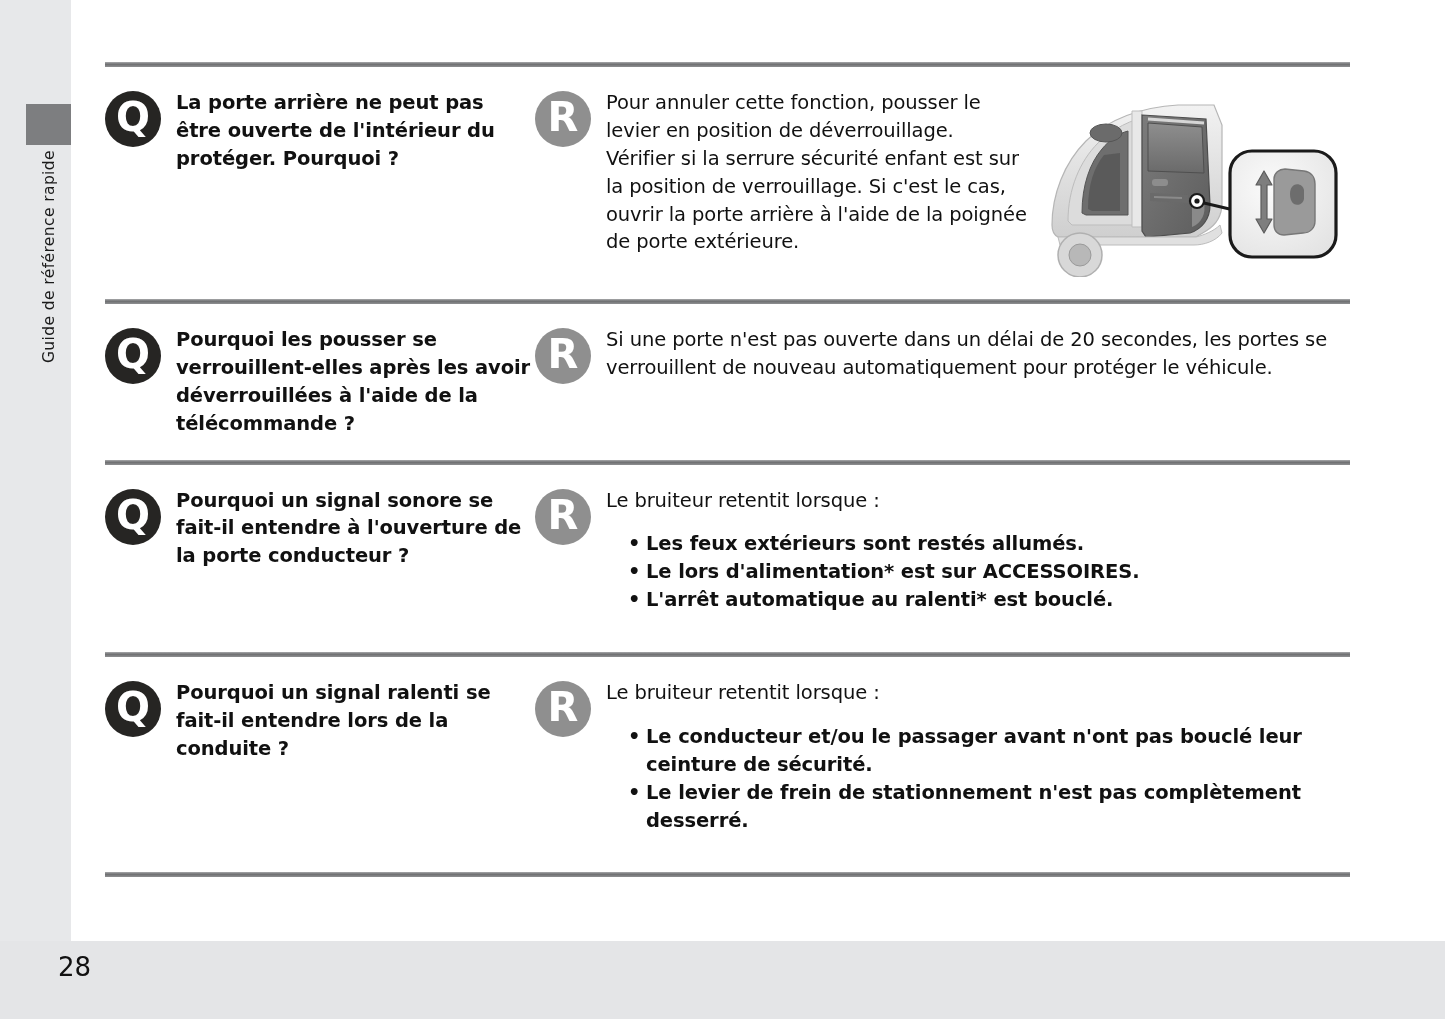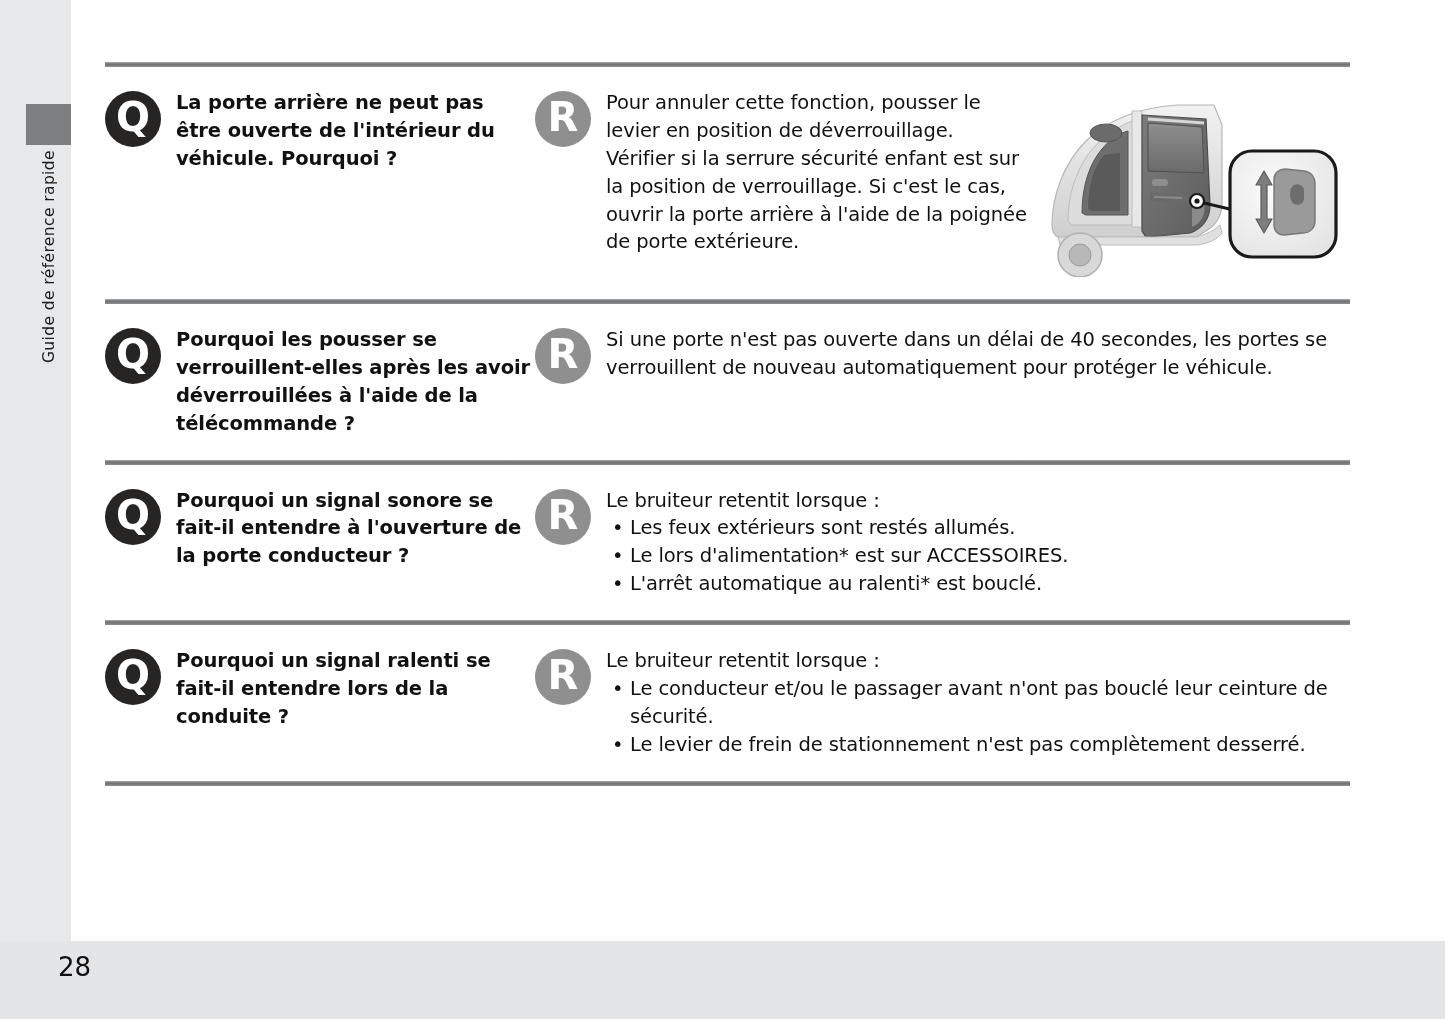--- a/index.html
+++ b/index.html
@@ -145,23 +145,24 @@
   .a-body {
     margin-left: 15px;
     font-size: 19.5px;
     line-height: 1.43;
     color: #111111;
     letter-spacing: -0.1px;
     flex: 1 1 auto;
   }
   .a-para { margin: 0; }
   .a-list {
-    margin: 0;
+    margin: 16px;
     padding: 0;
     list-style: none;
+    font-weight: bold;
   }
   .a-list li {
     position: relative;
     padding-left: 24px;
     margin: 0;
   }
   .a-list li::before {
     content: "\2022";
     position: absolute;
     left: 6px;
@@ -196,21 +197,21 @@
 
   <div class="qa-table">
 
     <div class="rule"></div>
 
     <div class="qa-row">
       <div class="q-cell">
         <div class="badge badge-q">
           <span>Q</span>
         </div>
-        <div class="q-text">La porte arrière ne peut pas être ouverte de l'intérieur du véhicule. Pourquoi ?</div>
+        <div class="q-text">La porte arrière ne peut pas être ouverte de l'intérieur du protéger. Pourquoi ?</div>
       </div>
       <div class="a-cell">
         <div class="badge badge-r">
           <span>R</span>
         </div>
         <div class="a-body a-body-narrow">
           <p class="a-para">Pour annuler cette fonction, pousser le levier en position de déverrouillage.</p>
           <p class="a-para">Vérifier si la serrure sécurité enfant est sur la position de verrouillage. Si c'est le cas, ouvrir la porte arrière à l'aide de la poignée de porte extérieure.</p>
         </div>
         <div class="illustration">
@@ -286,21 +287,21 @@
         <div class="badge badge-q">
           <span>Q</span>
         </div>
         <div class="q-text">Pourquoi les pousser se verrouillent-elles après les avoir déverrouillées à l'aide de la télécommande ?</div>
       </div>
       <div class="a-cell">
         <div class="badge badge-r">
           <span>R</span>
         </div>
         <div class="a-body">
-          <p class="a-para">Si une porte n'est pas ouverte dans un délai de 40 secondes, les portes se verrouillent de nouveau automatiquement pour protéger le véhicule.</p>
+          <p class="a-para">Si une porte n'est pas ouverte dans un délai de 20 secondes, les portes se verrouillent de nouveau automatiquement pour protéger le véhicule.</p>
         </div>
       </div>
     </div>
 
     <div class="rule"></div>
 
     <div class="qa-row">
       <div class="q-cell">
         <div class="badge badge-q">
           <span>Q</span>

